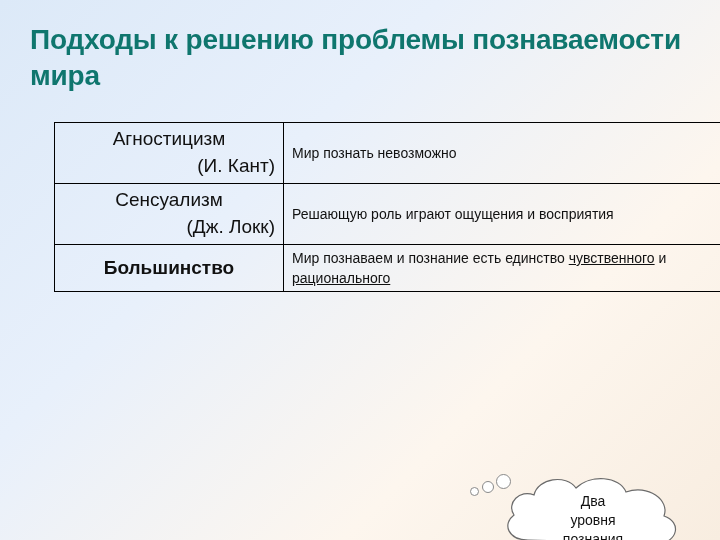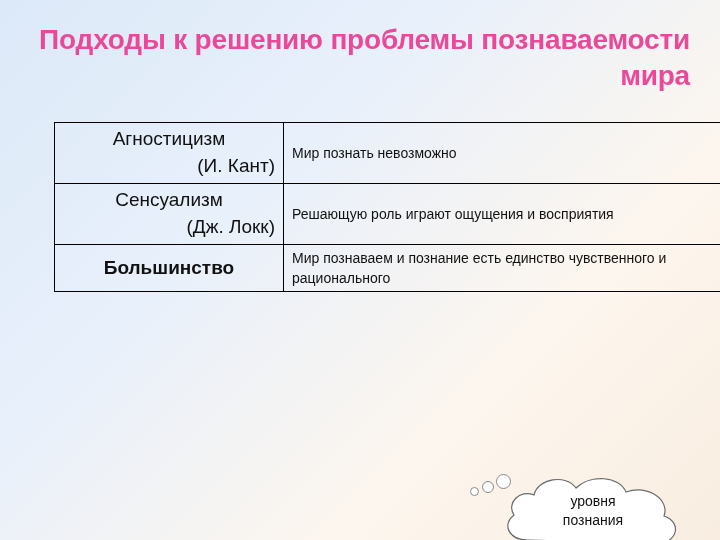--- a/index.html
+++ b/index.html
@@ -17,25 +17,25 @@
     position: relative;
     width: 720px;
     height: 540px;
     box-sizing: border-box;
   }
   .slide-title {
     position: absolute;
     top: 22px;
     left: 30px;
     width: 660px;
-    text-align: right;
+    text-align: left;
     font-size: 28px;
     line-height: 1.28;
     font-weight: bold;
-    color: #ec4899;
+    color: #0f766e;
     letter-spacing: -0.2px;
   }
   .table-wrap {
     position: absolute;
     top: 122px;
     left: 54px;
     width: 640px;
   }
   table.main-table {
     border-collapse: collapse;
@@ -60,21 +60,21 @@
     text-align: left;
     font-size: 14px;
     line-height: 1.45;
   }
   .term-line { display: block; }
   .author-line { display: block; text-align: right; }
   .bold-cell {
     font-weight: bold;
     font-size: 19px;
   }
-  .u { }
+  .u { text-decoration: underline; }
   .callout {
     position: absolute;
     left: 498px;
     top: 470px;
     width: 190px;
     height: 92px;
     text-align: center;
     font-size: 14px;
     line-height: 1.35;
     color: #111;
@@ -139,18 +139,19 @@
 
   <div class="dot dot1"></div>
   <div class="dot dot2"></div>
   <div class="dot dot3"></div>
 
   <div class="callout">
     <svg class="cloud-shape" viewBox="0 0 190 92" preserveAspectRatio="none">
       <path d="M30 70 C10 70 4 54 16 45 C8 33 22 19 36 25 C40 8 68 4 78 18 C92 4 122 6 128 22 C150 14 172 30 166 46 C184 52 180 72 160 74 Z" fill="#ffffff" stroke="#6b6b6b" stroke-width="1.2"></path>
     </svg>
     <div class="callout-text">
+      <div>Два</div>
       <div>уровня</div>
       <div>познания</div>
     </div>
   </div>
 
 </div>
 
 </body></html>

